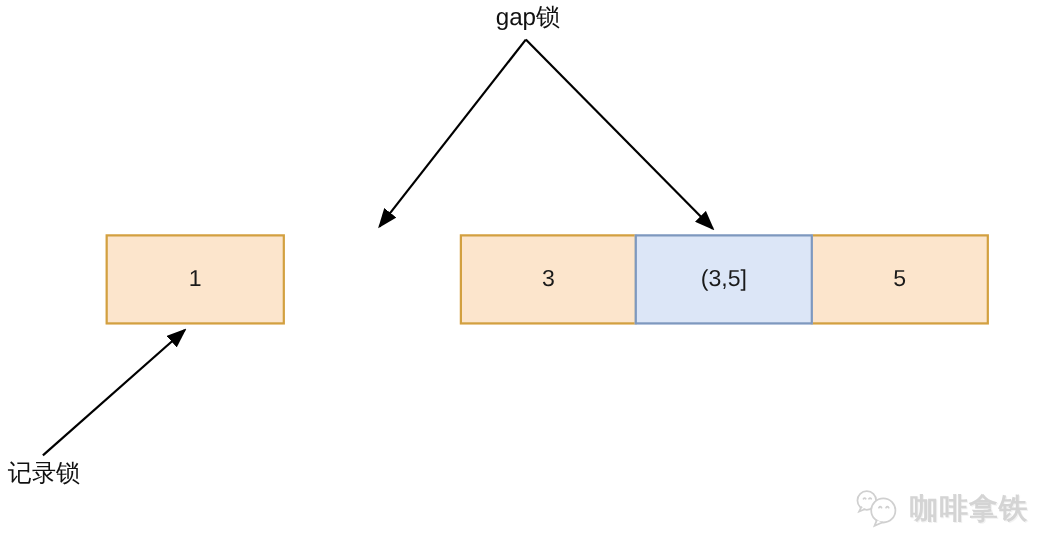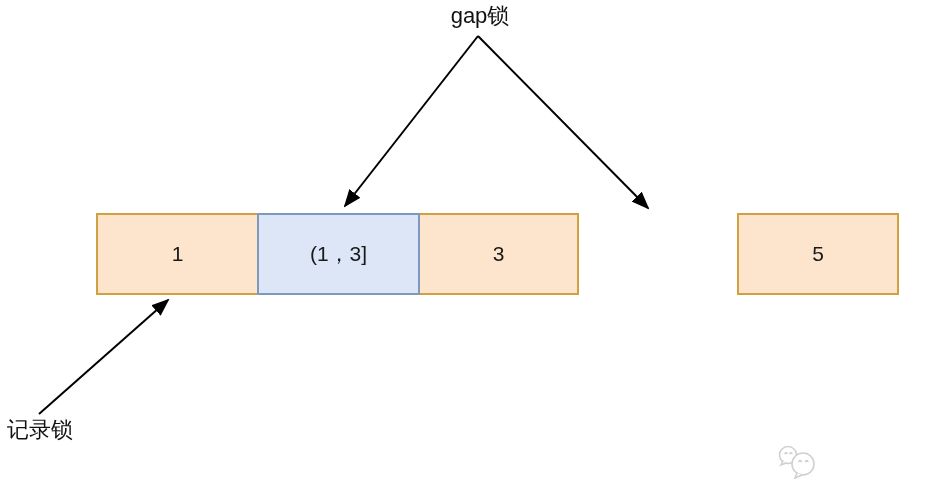--- a/index.html
+++ b/index.html
@@ -91,25 +91,25 @@
     <line x1="478" y1="36" x2="648" y2="208" stroke="#000000" stroke-width="2" marker-end="url(#ah)"></line>
 
     <line x1="39" y1="414" x2="168" y2="300" stroke="#000000" stroke-width="2" marker-end="url(#ah)"></line>
   </svg>
 
   <div class="label gap-label">gap锁</div>
 
   <div class="cell record" style="left:96px;  width:163px;">
     <span>1</span>
   </div>
-  <div class="cell gap" style="left:257px; width:163px;">
-    <span>(1，3]</span>
-  </div>
   <div class="cell record" style="left:418px; width:161px;">
     <span>3</span>
+  </div>
+  <div class="cell gap" style="left:577px; width:162px;">
+    <span>(3,5]</span>
   </div>
   <div class="cell record" style="left:737px; width:162px;">
     <span>5</span>
   </div>
 
   <div class="label record-label">记录锁</div>
 
   <div class="watermark">
     <span class="watermark-icon">
       <svg width="44" height="36" viewBox="0 0 44 36" xmlns="http://www.w3.org/2000/svg" fill="none" stroke="#d0d0d0" stroke-width="1.6" stroke-linecap="round">
@@ -118,15 +118,16 @@
         <path d="M7 17 L5 21 L10 19" fill="#ffffff" stroke="#d0d0d0"></path>
         <path d="M9 9.5 q1 -1.5 2 0"></path>
         <path d="M14 9.5 q1 -1.5 2 0"></path>
 
         <circle cx="27" cy="20" r="11" fill="#ffffff"></circle>
         <path d="M21 29 L19 34 L26 31" fill="#ffffff" stroke="#d0d0d0"></path>
         <path d="M23 17.5 q1.2 -1.8 2.4 0"></path>
         <path d="M29.5 17.5 q1.2 -1.8 2.4 0"></path>
       </svg>
     </span>
+    <span class="watermark-text">咖啡拿铁</span>
   </div>
 
 </div>
 
 </body></html>

